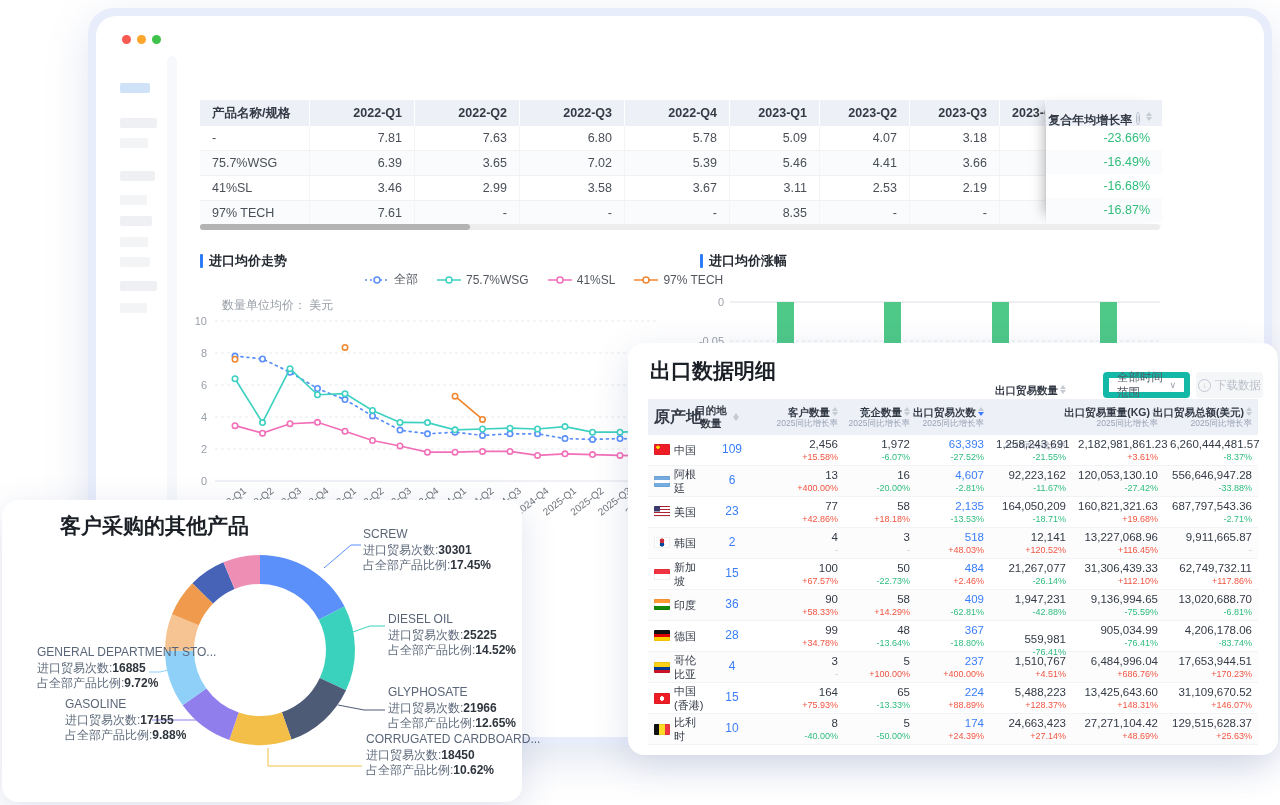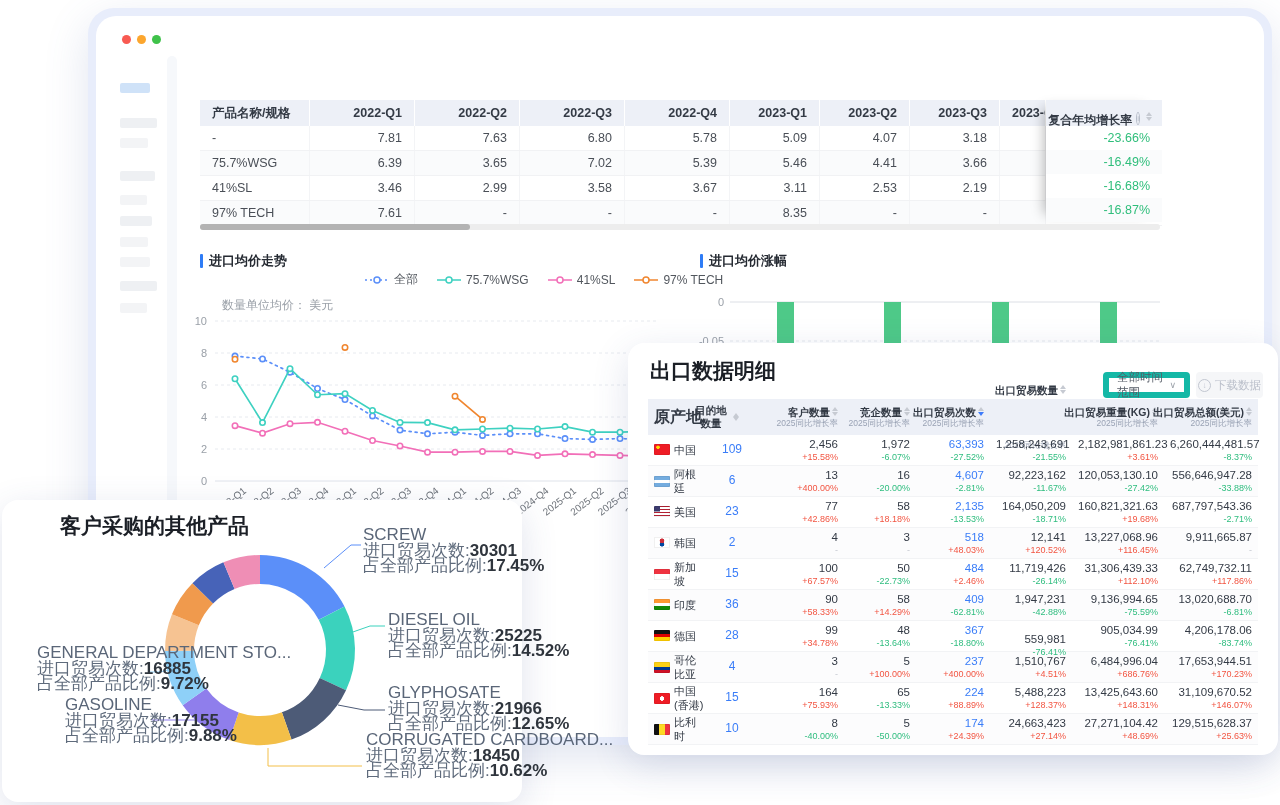--- a/index.html
+++ b/index.html
@@ -91,21 +91,21 @@
   .flag-de{background:linear-gradient(180deg,#111 0 33%,#dd0000 33% 66%,#ffce00 66%)}
   .flag-co{background:linear-gradient(180deg,#fcd116 0 50%,#003893 50% 75%,#ce1126 75%)}
   .flag-be{background:linear-gradient(90deg,#111 0 33%,#fdda24 33% 66%,#ef3340 66%)}
   
   #donut-card{left:2px;top:500px;width:520px;height:302px}
   #donut-card h2{left:58px;top:12px}
   #donut-svg{position:absolute;left:0;top:0}
   .donut-center{position:absolute;left:178px;top:124px;width:160px;text-align:center}
   .dc-l{font-size:13px;color:#98a2b3}
   .dc-v{font-size:19px;font-weight:700;color:#2b3036;margin-top:3px}
-  .p-label{position:absolute;font-size:17px;color:#5f6b7c;line-height:15.5px;white-space:nowrap}
+  .p-label{position:absolute;font-size:12px;color:#5f6b7c;line-height:15.5px;white-space:nowrap}
   .p-label .nm{color:#5a6678}
   .p-label b{color:#2f353d;font-weight:700}
 </style>
 </head>
 <body>
 
 <div class="stage">
   <div class="frame">
     <div class="window">
       <div class="dot r"></div>
@@ -555,21 +555,21 @@
           </div>
           <div class="e-cell" style="width: 72px;">
             <div class="e-val">50</div>
             <div class="e-pct down">-22.73%</div>
           </div>
           <div class="e-cell" style="width: 74px;">
             <div class="e-val" style="color: rgb(58, 125, 248);">484</div>
             <div class="e-pct up">+2.46%</div>
           </div>
           <div class="e-cell" style="width: 82px;">
-            <div class="e-val">11,719,426</div>
+            <div class="e-val">21,267,077</div>
             <div class="e-pct down">-26.14%</div>
           </div>
           <div class="e-cell" style="width: 92px;">
             <div class="e-val">31,306,439.33</div>
             <div class="e-pct up">+112.10%</div>
           </div>
           <div class="e-cell" style="width: 94px;">
             <div class="e-val">62,749,732.11</div>
             <div class="e-pct up">+117.86%</div>
           </div>

